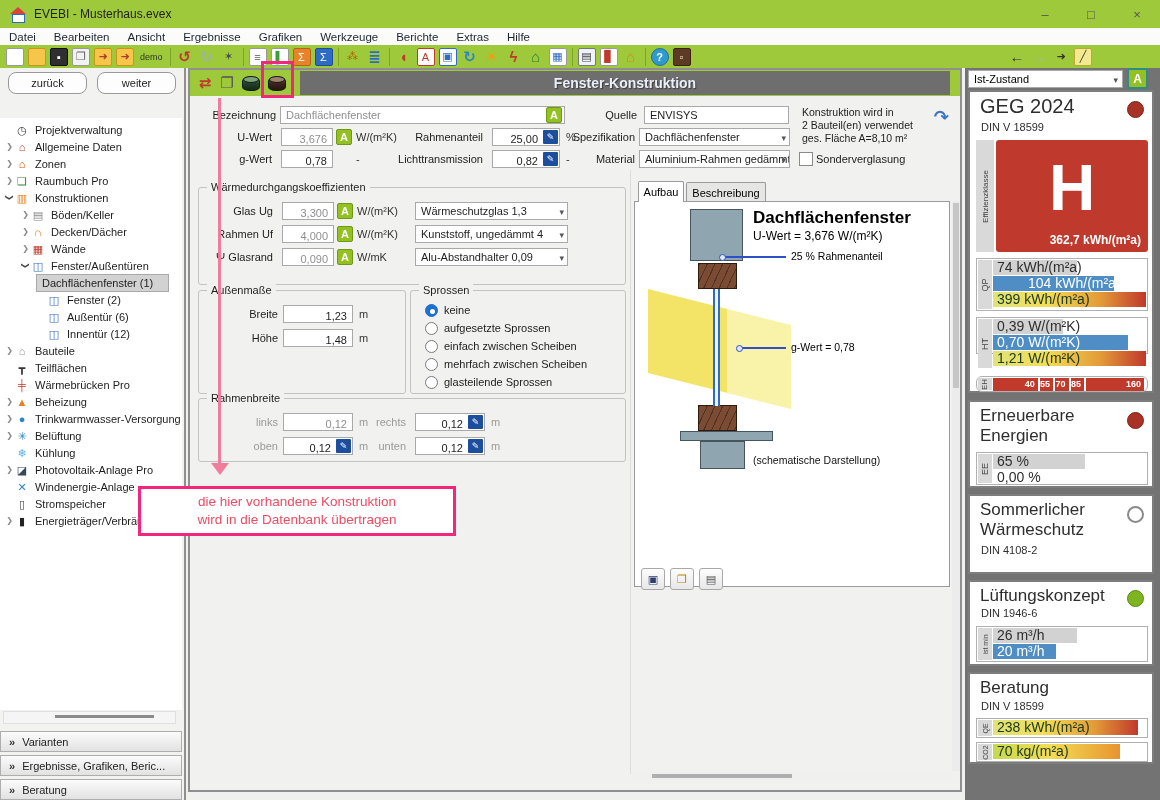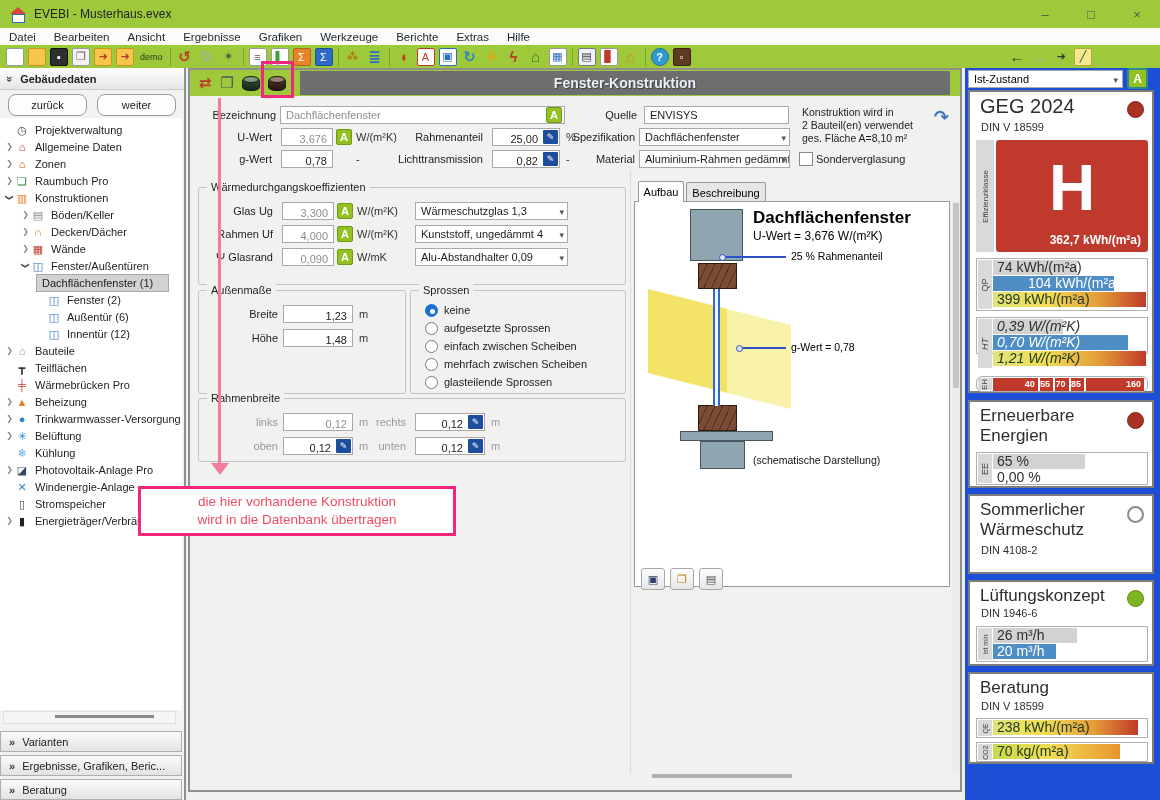--- a/index.html
+++ b/index.html
@@ -126,21 +126,21 @@
   .pv-lbl{position:absolute;font-size:10.5px;color:#000;z-index:3;white-space:nowrap;}
   .pv-cap{position:absolute;font-size:10.5px;color:#111;}
   .mini-btn{width:22px;height:20px;border:1px solid #a8a8a8;border-radius:3px;margin-right:5px;
        background:linear-gradient(#fdfdfd,#e7e7e7);display:flex;align-items:center;
        justify-content:center;font-size:11px;}
   .vscroll{position:absolute;left:762px;top:131px;width:8px;height:570px;background:#ececec;}
   .vscroll .thumb{position:absolute;left:1px;right:1px;top:2px;height:185px;background:#c6c6c6;}
   .hscroll{position:absolute;left:444px;top:702px;width:316px;height:8px;background:#f0f0ee;}
   .hscroll .thumb{position:absolute;left:18px;width:140px;top:2px;height:4px;background:#b0b0b0;}
   
-  .rightbar{position:absolute;left:965px;top:68px;width:195px;height:732px;background:#1d4ed8;}
+  .rightbar{position:absolute;left:965px;top:68px;width:195px;height:732px;background:#737373;}
   .variant-sel{position:absolute;left:3px;top:2px;width:155px;height:18px;background:#fff;
        border:1px solid #a9a9a9;font-size:11px;display:flex;align-items:center;padding:0 5px;
        box-sizing:border-box;}
   .variant-sel .arr{position:absolute;right:4px;top:4px;font-size:9px;color:#555;}
   .variant-a{position:absolute;left:162px;top:0px;width:21px;height:21px;background:#94c122;
        border:2px solid #2e8b8b;border-radius:3px;color:#fff;font-weight:bold;font-size:12px;
        display:flex;align-items:center;justify-content:center;box-sizing:border-box;}
   .card{position:absolute;left:3px;width:186px;background:#fff;border:2px solid #7d7d7d;
        box-sizing:border-box;}
   .card-title{position:absolute;left:10px;font-size:17px;color:#2e2e2e;line-height:20px;}
@@ -250,24 +250,20 @@
       </span>
     <span class="tb-right" id="toolbar-right">
         <span class="tile big" style="color: rgb(51, 51, 51);">←</span>
         <span class="tile big" style="color: rgb(168, 184, 160);">→</span>
         <span class="tile" style="color: rgb(51, 51, 51);">➜</span>
         <span class="tile" style="background: rgb(243, 233, 143); border: 1px solid rgb(185, 169, 58); color: rgb(68, 68, 68);">╱</span>
       </span>
   </div>
 
   <div class="sidebar">
-    <div class="sb-header">
-      <span class="dblchev">»</span>
-      <span>Gebäudedaten</span>
-    </div>
     <div class="sb-buttons">
       <button>zurück</button>
       <button>weiter</button>
     </div>
     <div class="tree" id="tree">
         <div class="trow" style="padding-left: 4px;">
           <span class="chev"></span>
           <span class="ticon" style="color: rgb(68, 68, 68);">◷</span>
           <span class="tlabel">Projektverwaltung</span>
         </div>
@@ -627,21 +623,21 @@
       <div class="mbox" style="left:6px;top:166px;width:172px;height:53px;">
         <div class="vstrip" style="left:1px;top:1px;width:14px;height:49px;">
             <span class="vtext" style="font-size:9px;">QP</span>
           </div>
         <div class="bars" id="qp-bars">
             <div class="bar gray" style="width: 55%;">74 kWh/(m²a)</div>
             <div class="bar blue" style="width: 79%; padding-left: 35px;">104 kWh/(m²a)</div>
             <div class="bar gradient" style="width: 100%;">399 kWh/(m²a)</div>
           </div>
       </div>
-      <div class="mbox" style="left:6px;top:225px;width:172px;height:37px;font-style:italic;">
+      <div class="mbox" style="left:6px;top:225px;width:172px;height:37px;">
         <div class="vstrip" style="left:1px;top:1px;width:14px;height:49px;">
             <span class="vtext" style="font-size:9px;">HT</span>
           </div>
         <div class="bars" id="ht-bars">
             <div class="bar gray" style="width: 46%;">0,39 W/(m²K)</div>
             <div class="bar blue" style="width: 88%;">0,70 W/(m²K)</div>
             <div class="bar gradient" style="width: 100%;">1,21 W/(m²K)</div>
           </div>
       </div>
       <div class="mbox" style="left:6px;top:284px;width:172px;height:16px;border-radius:6px;">

